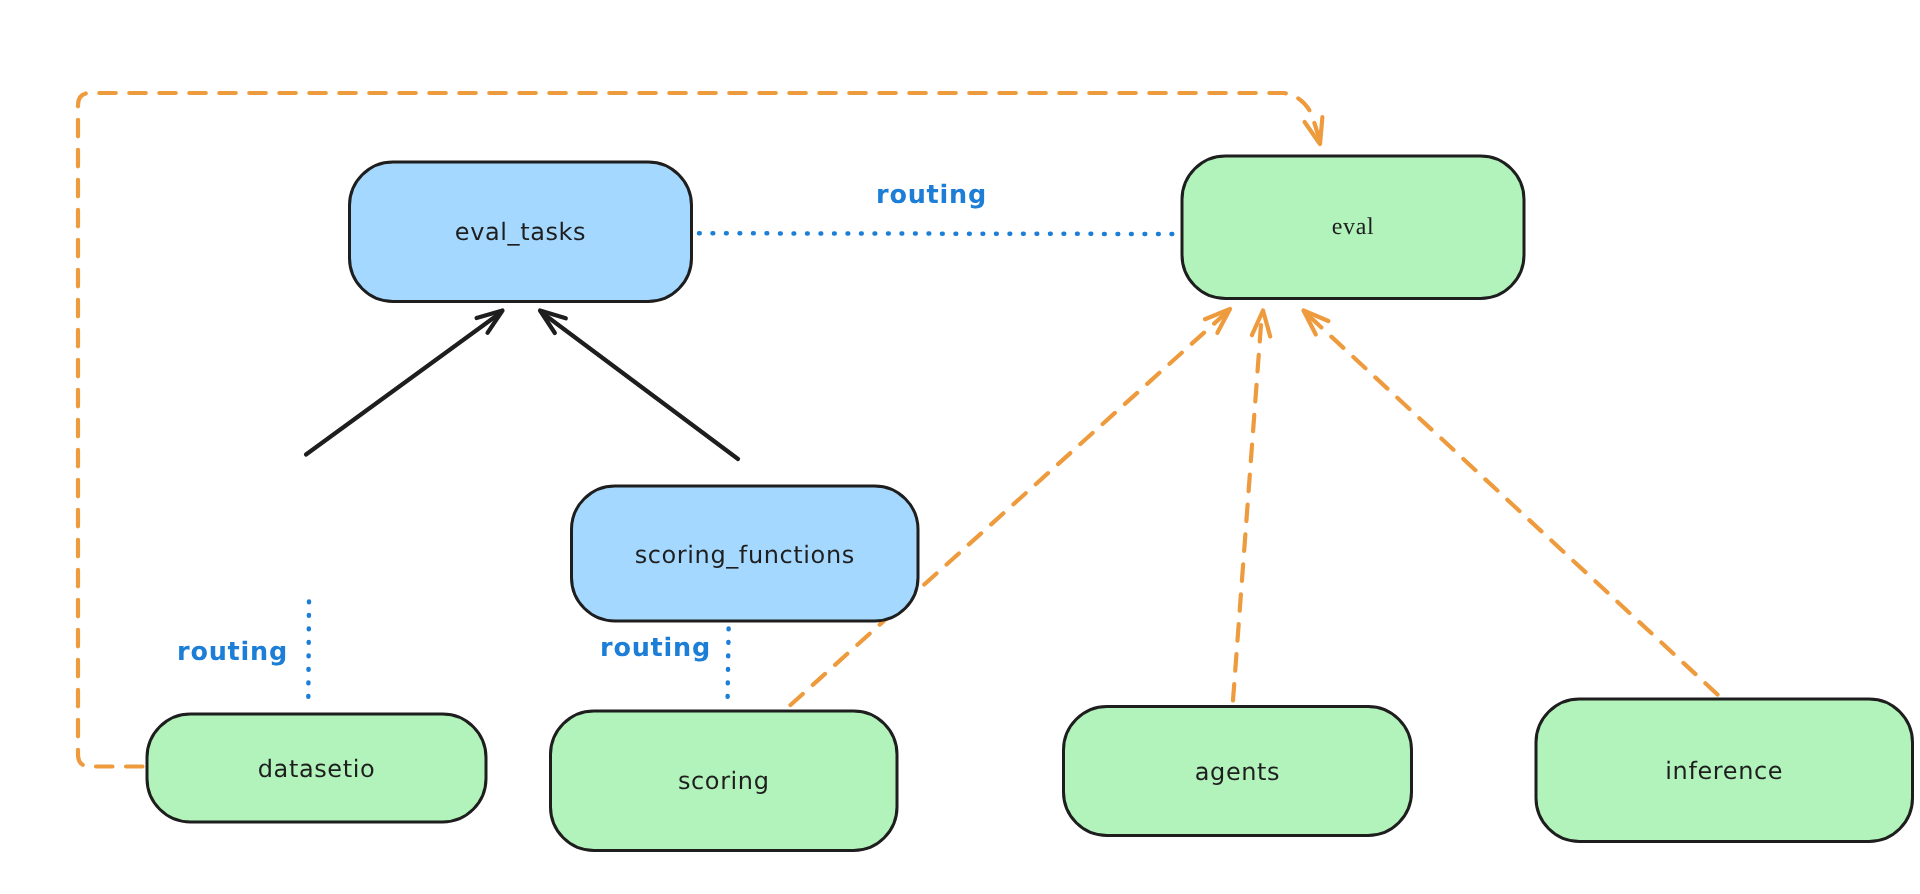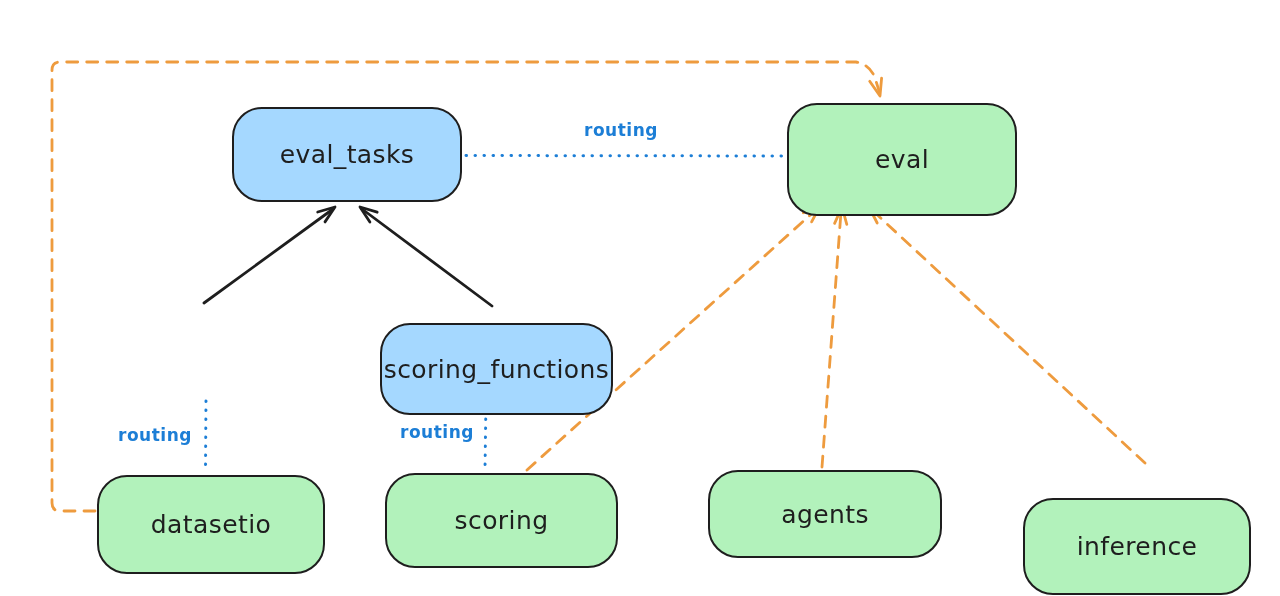--- a/index.html
+++ b/index.html
@@ -17,36 +17,36 @@
     width: 1280px; height: 596px;
   }
   .node {
     position: absolute;
     box-sizing: border-box;
     border: 2.5px solid #1e1e1e;
     border-radius: 30px;
     display: flex;
     align-items: center;
     justify-content: center;
-    font-size: 25px;
+    font-size: 16px;
     color: #1e1e1e;
     letter-spacing: 0.4px;
     white-space: nowrap;
   }
   .node.blue  { background: #a5d8ff; }
   .node.green { background: #b2f2bb; }
 
   .node-eval-tasks        { left: 232px;  top: 107px; width: 230px; height: 95px; }
-  .node-eval              { left: 787px;  top: 103px; width: 230px; height: 113px; }
+  .node-eval              { left: 787px;  top: 103px; width: 230px; height: 97px; font-family: Liberation Serif, serif; }
   .node-datasets          { left: 95px;   top: 305px; width: 200px; height: 93px; }
   .node-scoring-functions { left: 380px;  top: 307px; width: 233px; height: 92px; margin-top: 16px; }
-  .node-datasetio         { left: 97px;   top: 475px; width: 228px; height: 99px; }
-  .node-scoring           { left: 385px;  top: 473px; width: 233px; height: 95px; }
+  .node-datasetio         { left: 97px;   top: 475px; width: 228px; height: 74px; }
+  .node-scoring           { left: 366px;  top: 473px; width: 233px; height: 95px; }
   .node-agents            { left: 708px;  top: 470px; width: 234px; height: 88px; }
-  .node-inference         { left: 1023px; top: 465px; width: 228px; height: 97px; margin-top: 33px; }
+  .node-inference         { left: 1023px; top: 465px; width: 253px; height: 97px; }
 
   .routing-label {
     position: absolute;
     transform: translateX(-50%);
     color: #1c7ed6;
     font-size: 17px;
     font-weight: bold;
     letter-spacing: 0.5px;
     white-space: nowrap;
   }

